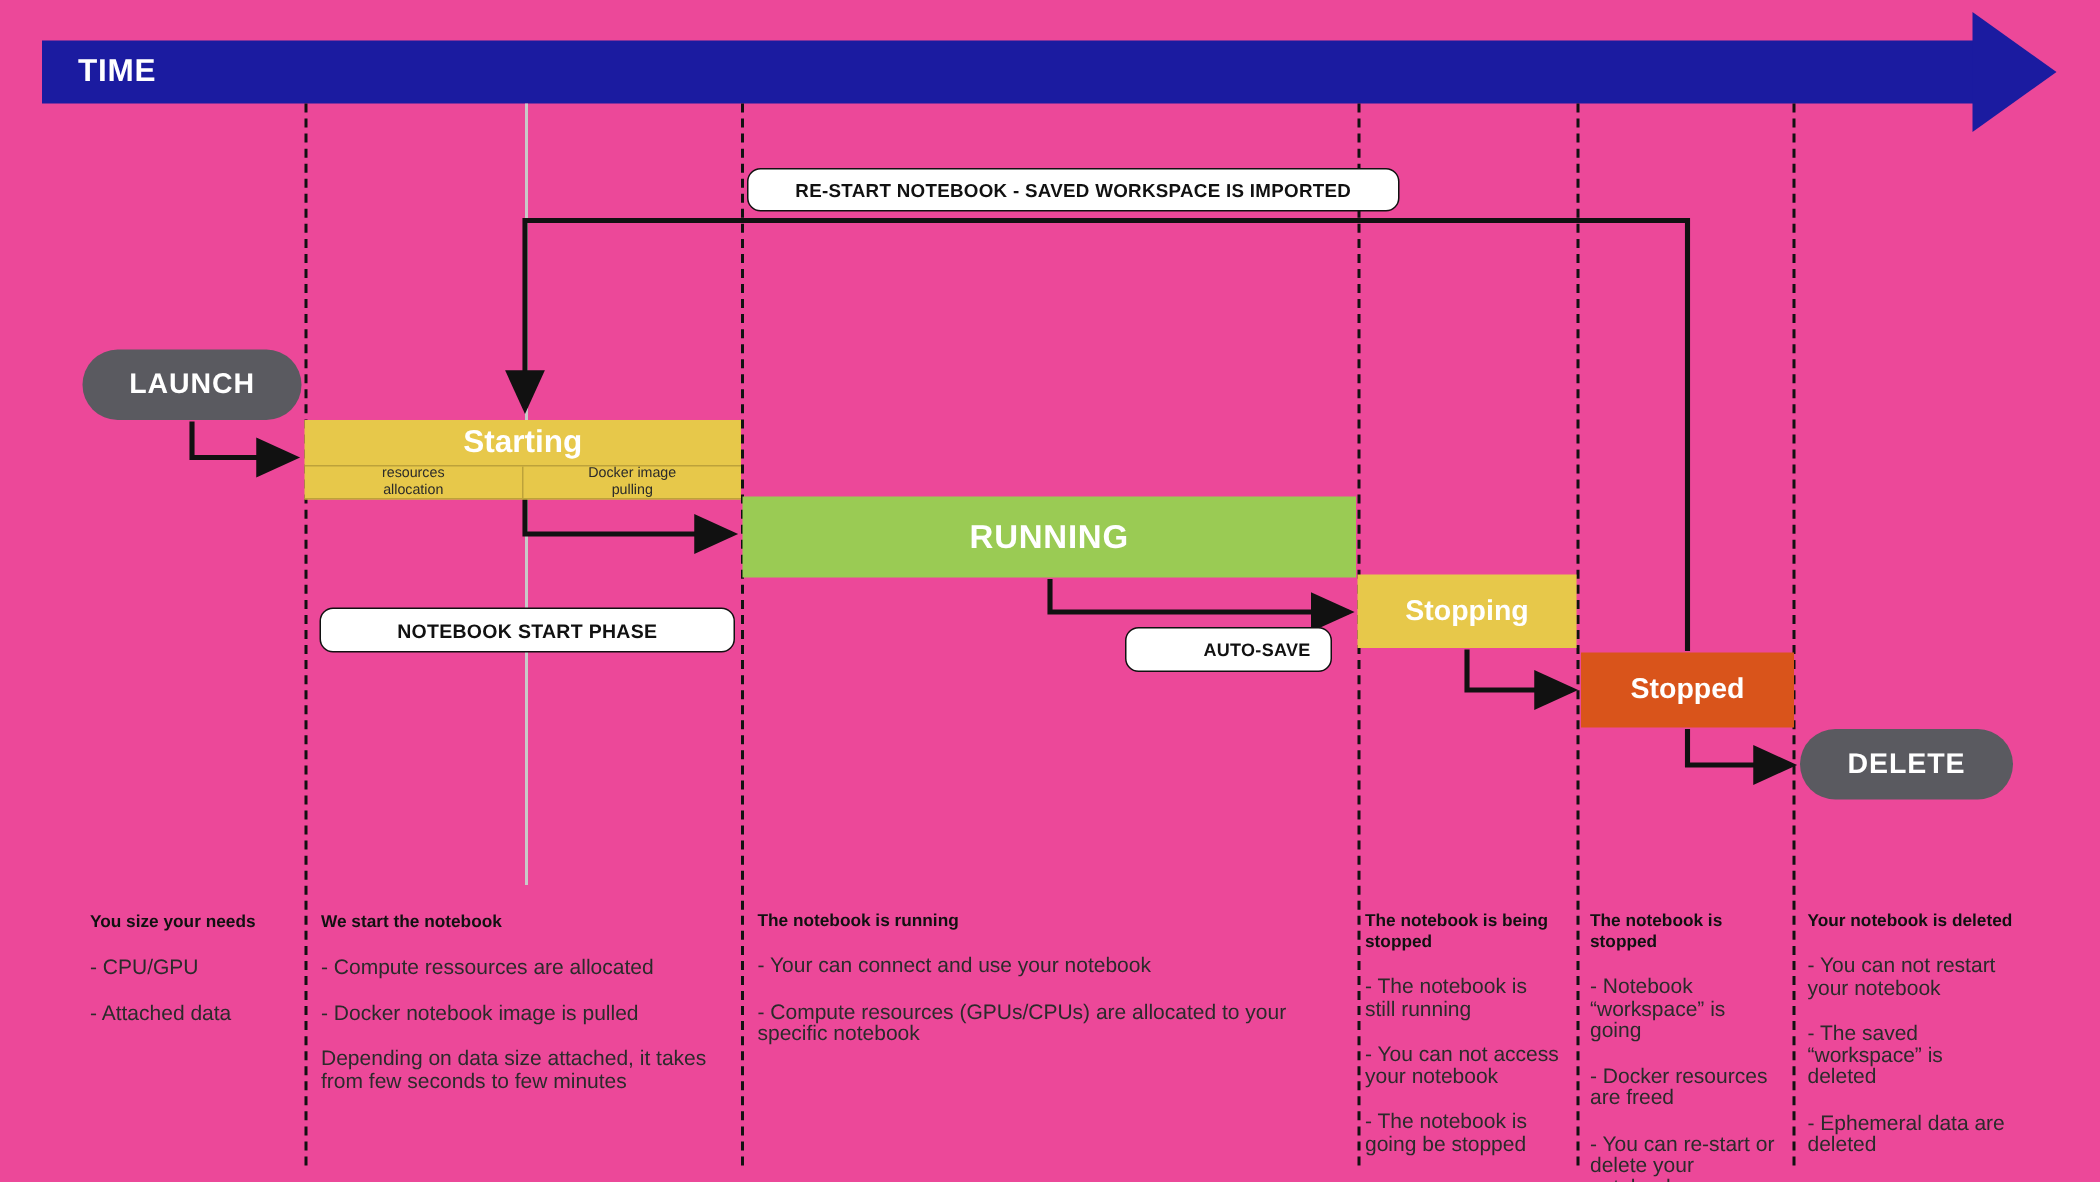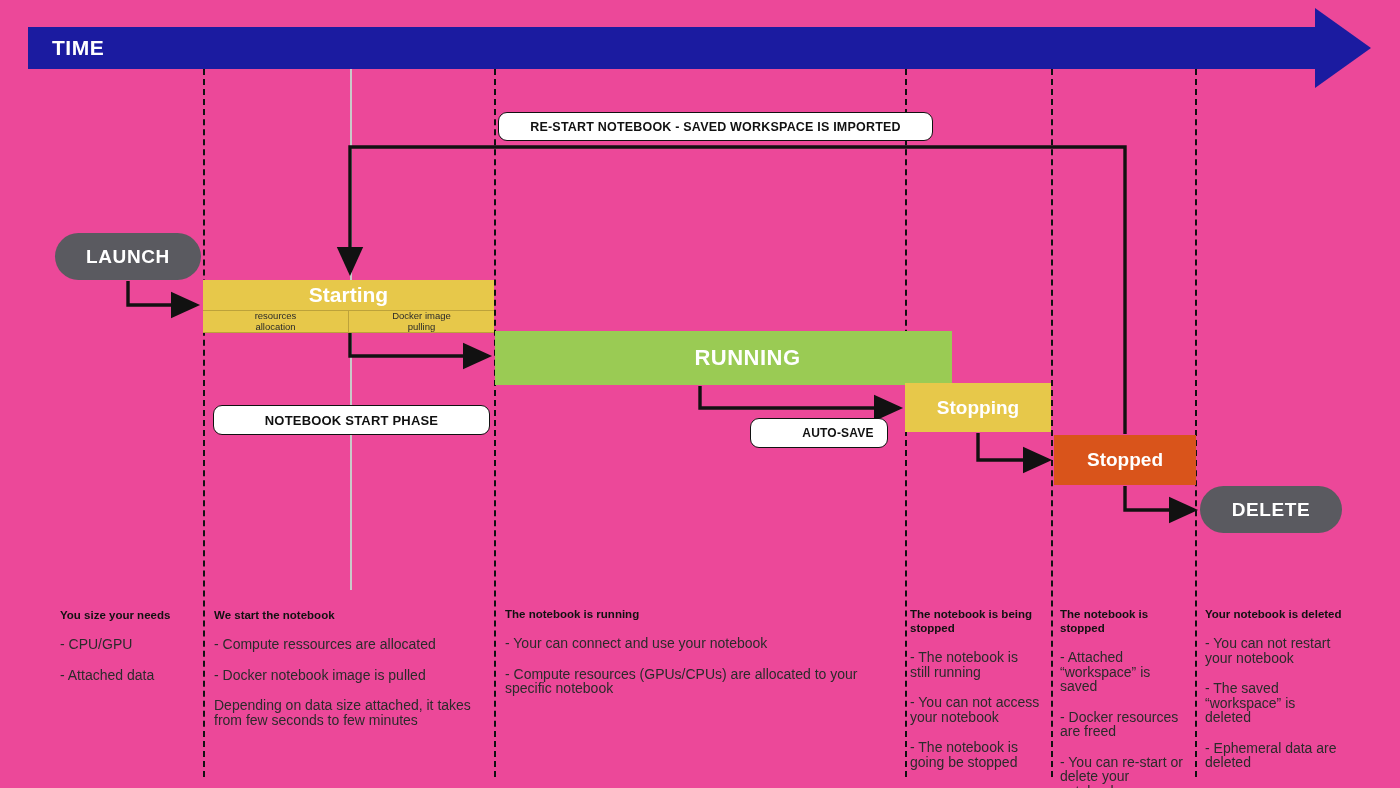--- a/index.html
+++ b/index.html
@@ -16,21 +16,21 @@
   
   .vline{width:0;border-left-width:2px;border-left-style:dashed;border-left-color:#111;}
   .vline.solid{border-left-style:solid;border-left-color:#c9c9c9;border-left-width:2px;}
 
   
   .bar{display:flex;align-items:center;justify-content:center;color:#fff;font-weight:bold;}
   #bar-starting{left:203px;top:280px;width:291px;height:30px;background:#E7C84A;font-size:21px;}
   #starting-sub{left:203px;top:310px;width:291px;height:21px;background:#E7C84A;border-top:1px solid #bda23a;border-bottom:1px solid #bda23a;display:flex;}
   #starting-sub .cell{flex:1;display:flex;justify-content:center;text-align:center;font-size:9.5px;line-height:10.5px;color:#2a2a2a;font-weight:normal;}
   #starting-sub .cell:first-child{border-right:1px solid #bda23a;}
-  #bar-running{left:495px;top:331px;width:409px;height:54px;background:#9ACB54;font-size:22px;letter-spacing:.5px;padding-left:48px;}
+  #bar-running{left:495px;top:331px;width:409px;height:54px;background:#9ACB54;font-size:22px;letter-spacing:.5px;}
   #bar-stopping{left:905px;top:383px;width:146px;height:49px;background:#E7C84A;font-size:19px;}
   #bar-stopped{left:1054px;top:435px;width:142px;height:50px;background:#D9541B;font-size:19px;}
 
   
   .pill{background:#5A5A60;border-radius:24px;display:flex;align-items:center;justify-content:center;color:#fff;font-weight:bold;font-size:19px;letter-spacing:.6px;}
   #pill-launch{left:55px;top:233px;width:146px;height:47px;}
   #pill-delete{left:1200px;top:486px;width:142px;height:47px;}
 
   
   .callout{background:#fff;border:1.6px solid #111;border-radius:9px;display:flex;align-items:center;justify-content:center;font-weight:bold;color:#111;}
@@ -125,21 +125,21 @@
     <p>- Compute resources (GPUs/CPUs) are allocated to your specific notebook</p>
   </div>
   <div class="note" id="note-3">
     <div class="h">The notebook is being stopped</div>
     <p>- The notebook is still running</p>
     <p>- You can not access your notebook</p>
     <p>- The notebook is going be stopped</p>
   </div>
   <div class="note" id="note-4">
     <div class="h">The notebook is stopped</div>
-    <p>- Attached “workspace” is saved</p>
+    <p>- Notebook “workspace” is going</p>
     <p>- Docker resources are freed</p>
     <p>- You can re-start or delete your notebook</p>
   </div>
   <div class="note" id="note-5">
     <div class="h">Your notebook is deleted</div>
     <p>- You can not restart your notebook</p>
     <p>- The saved “workspace” is deleted</p>
     <p>- Ephemeral data are deleted</p>
   </div>
 

